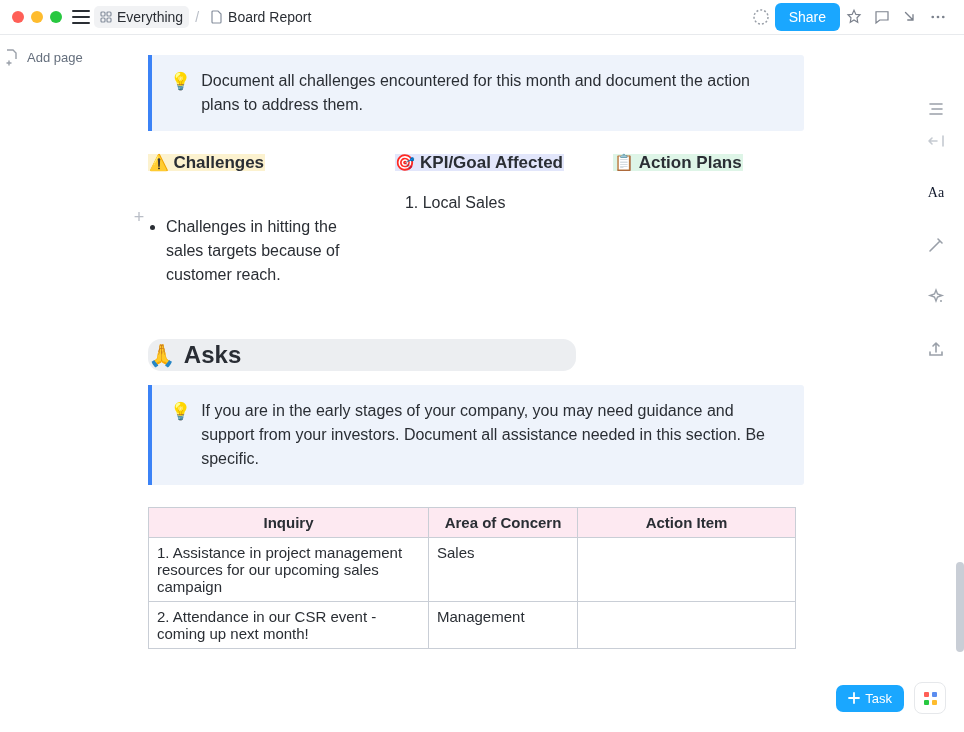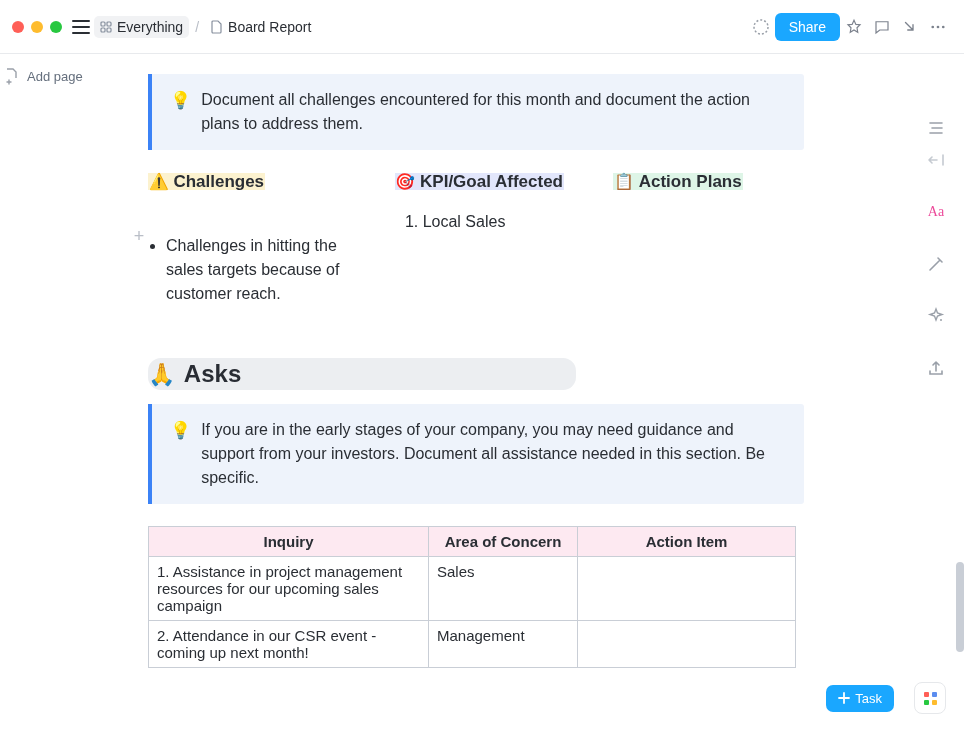--- a/index.html
+++ b/index.html
@@ -6,21 +6,21 @@
   body {
     font-family: -apple-system, BlinkMacSystemFont, "Segoe UI", Helvetica, Arial, sans-serif;
     background: #fff;
     color: #2a2e34;
     width: 964px;
     height: 732px;
     overflow: hidden;
     position: relative;
   }
   .topbar {
-    height: 54px;
+    height: 35px;
     display: flex;
     align-items: center;
     padding: 0 12px;
     border-bottom: 1px solid #e8eaed;
     gap: 0;
   }
   .traffic-lights { display: flex; gap: 7px; margin-right: 6px; }
   .tl { width: 12px; height: 12px; border-radius: 50%; }
   .tl-red { background: #ff5f57; }
   .tl-yellow { background: #febc2e; }
@@ -66,21 +66,21 @@
   .main::-webkit-scrollbar{width:10px;}
   .main::-webkit-scrollbar-thumb{background:#d7dbe0;border-radius:5px;}
   .scroll-stub {
     position:absolute; right:0; top:562px; width:8px; height:90px; background:#c9ced6; border-radius:4px;
   }
   .right-rail {
     width: 56px; display:flex; flex-direction:column; align-items:center; gap: 24px;
     padding-top: 60px; color:#9aa0a9;
   }
   .right-rail .rail-item { cursor:pointer; display:flex; align-items:center; justify-content:center; width:28px; height:28px;}
-  .rail-text { font-size: 14px; font-weight:500; color:#ec4899; font-family: Georgia, serif;}
+  .rail-text { font-size: 14px; font-weight:500; color:#0f172a; font-family: Georgia, serif;}
 
   h2.section-title {
     font-size: 24px; font-weight: 700; color: #292d34; display:inline;
   }
   .title-row { margin-bottom: 14px; }
   .title-row-wide { display:block; background:#fde6e6; padding:2px 0; width:570px;}
   .emoji { font-size: 22px; margin-right: 4px; }
 
   .callout {
     border-left: 4px solid #3b82f6;
@@ -122,21 +122,21 @@
   }
   table.asks th, table.asks td {
     border: 1px solid #c9ced6; padding: 6px 8px; text-align:left; vertical-align:top;margin-top:38px;
   }
   table.asks th {
     background: #fde9f1; font-weight:700; text-align:center;
   }
   table.asks td.center { text-align:left; }
 
   .fab-row {
-    position: absolute; right: 18px; bottom: 18px; display:flex; gap:20px; align-items:center;padding-left:9px;
+    position: absolute; right: 18px; bottom: 18px; display:flex; gap:10px; align-items:center;padding-left:9px;
   }
   .task-btn {
     background:#1aa7ff; color:#fff; border:none; border-radius:7px; padding:6px 12px;
     font-size:13px; font-weight:500; display:flex; align-items:center; gap:5px; cursor:pointer;
   }
   .apps-btn {
     width:32px; height:32px; border:1px solid #e6e8eb; border-radius:8px; background:#fff;
     display:flex; align-items:center; justify-content:center; cursor:pointer;
   }
   .apps-grid { display:grid; grid-template-columns:repeat(2,5px); grid-template-rows:repeat(2,5px); gap:3px;}

